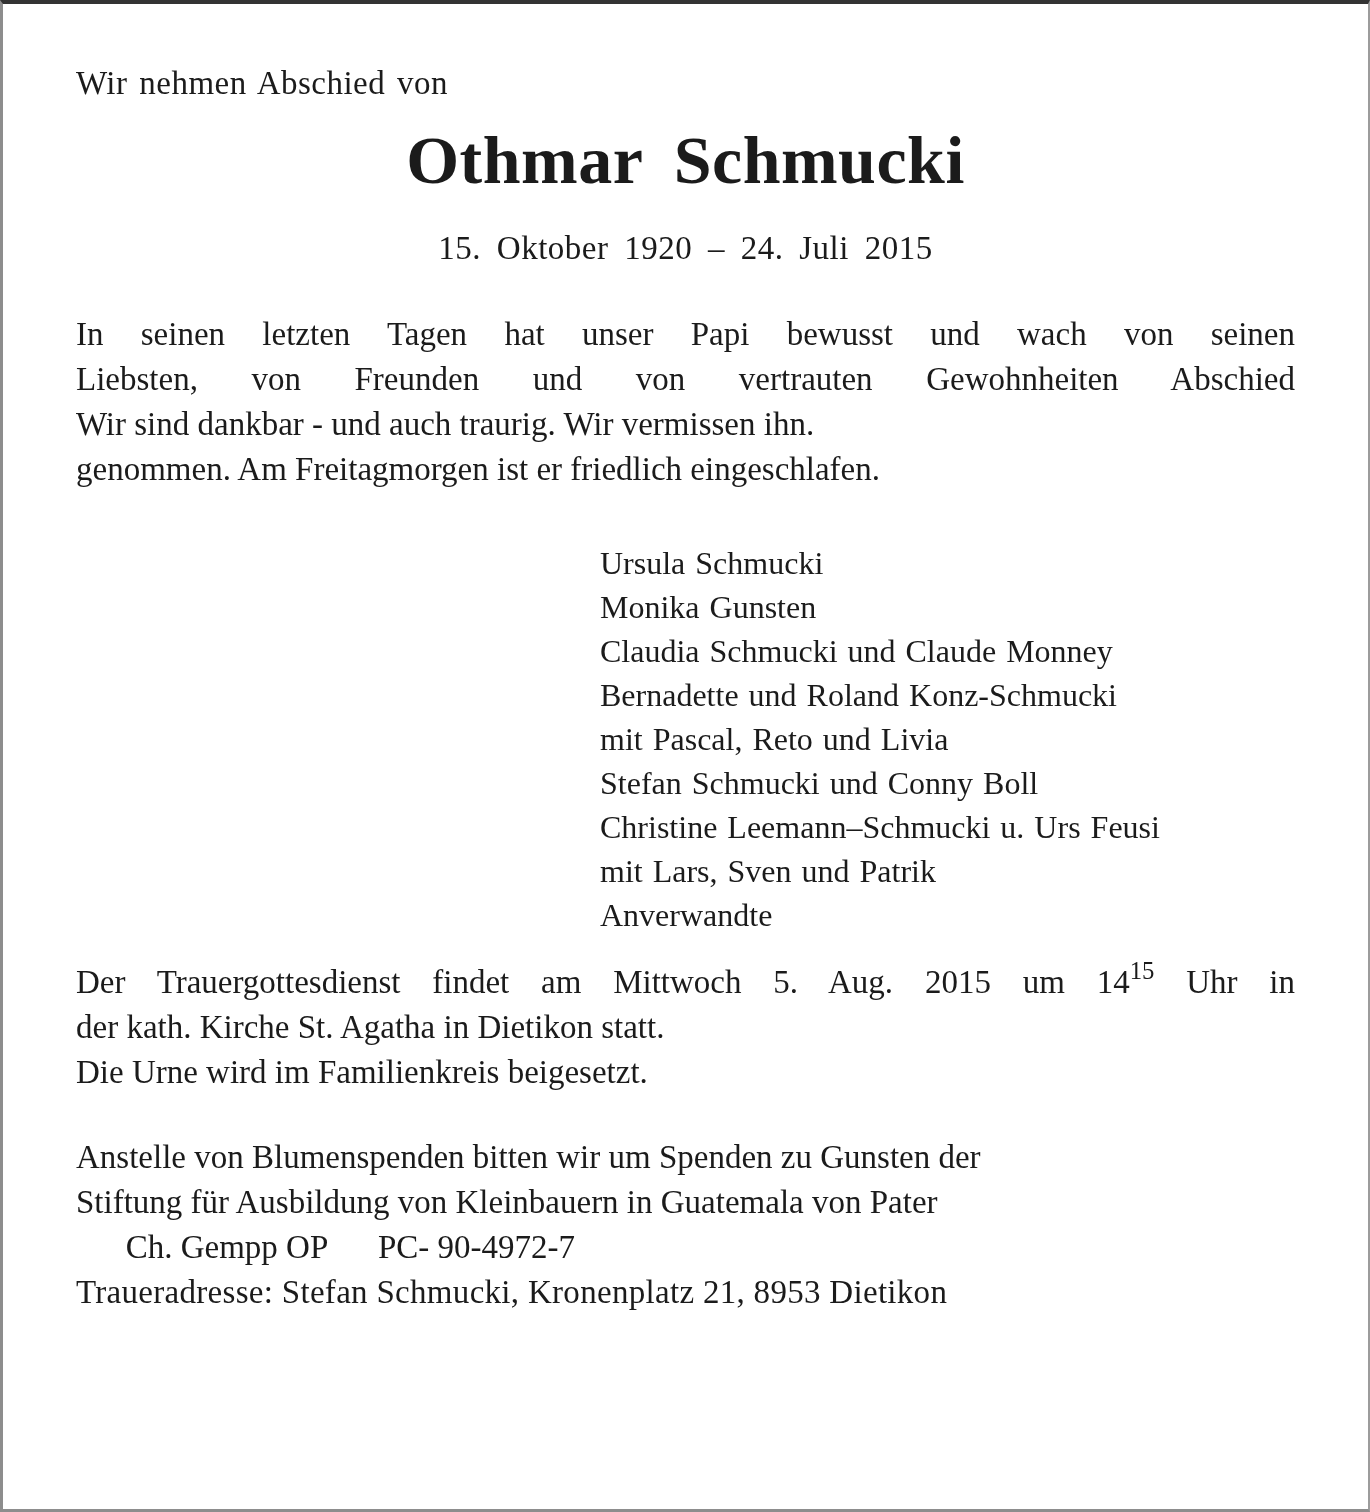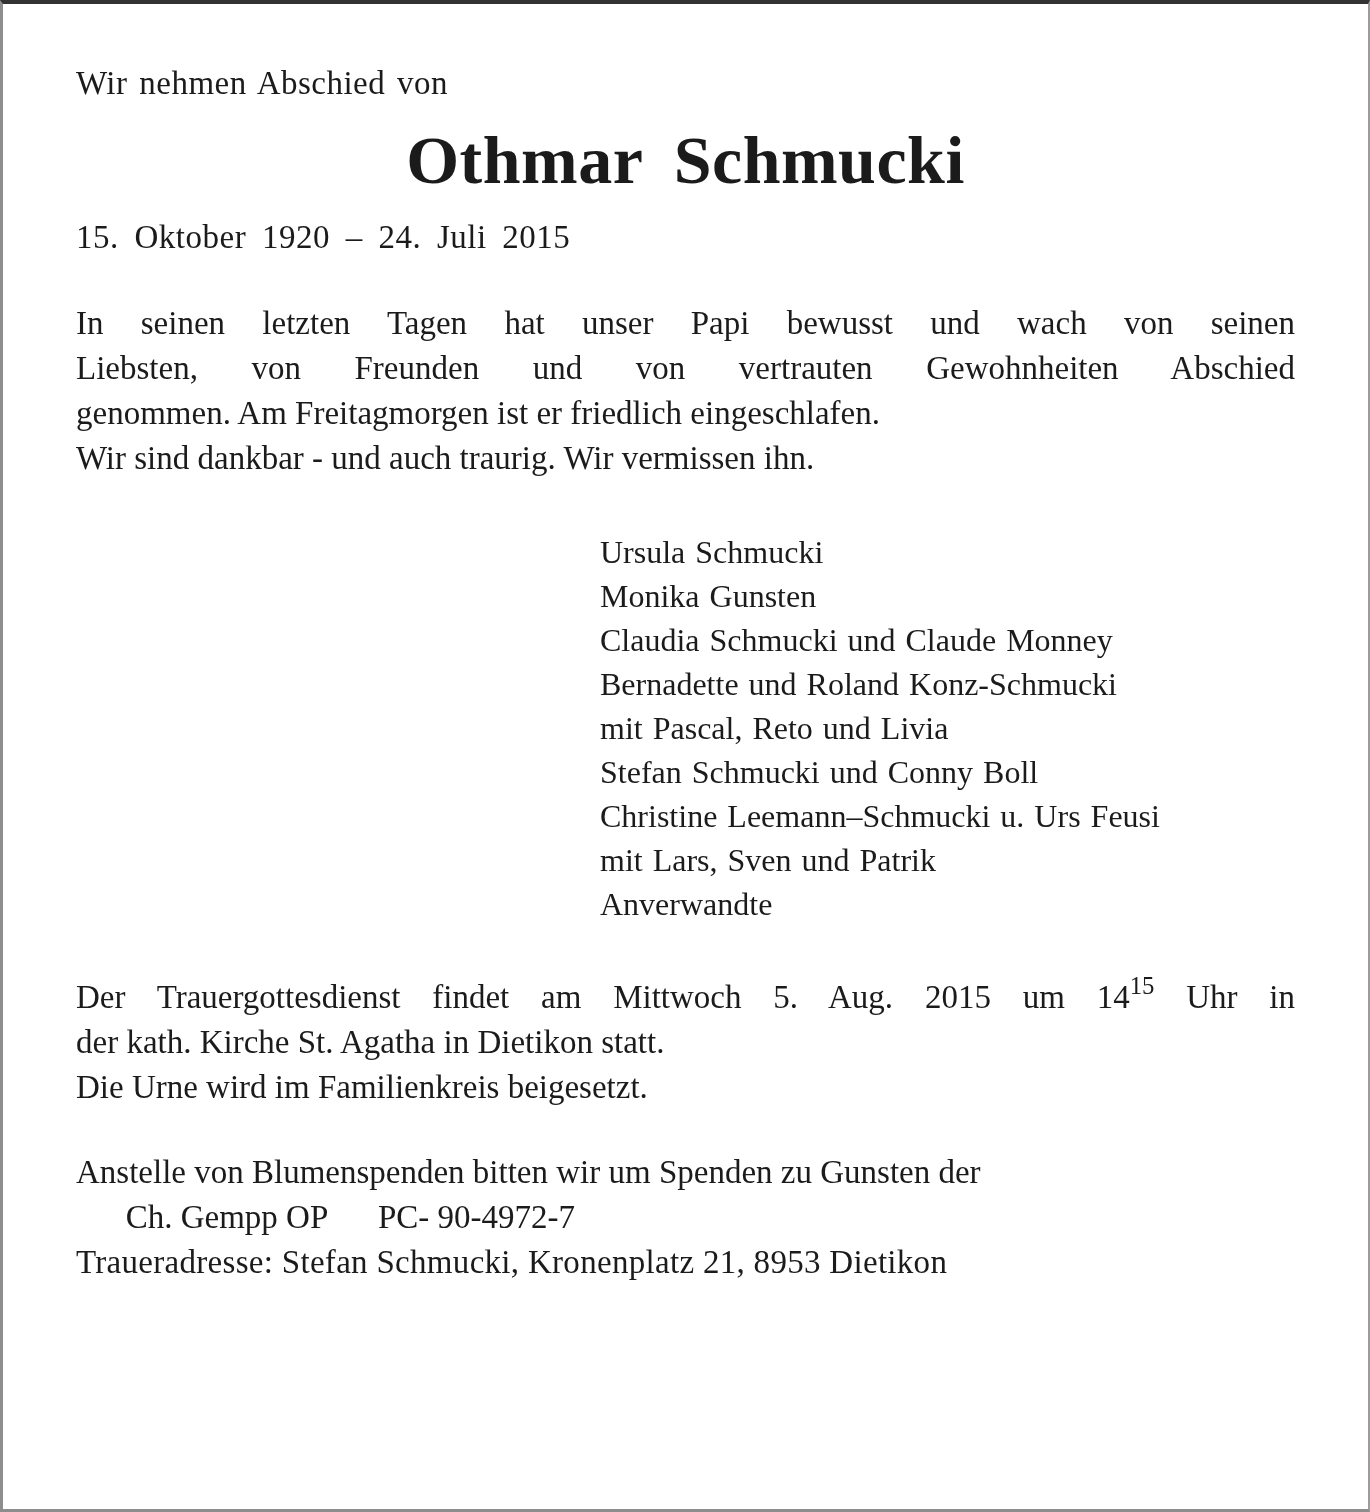--- a/index.html
+++ b/index.html
@@ -32,42 +32,43 @@
   .deceased-name {
     margin-top: 19px;
     font-size: 68px;
     line-height: 70px;
     font-weight: bold;
     text-align: center;
     letter-spacing: 0.5px;
     word-spacing: 14px;
   }
   .life-dates {
-    margin-top: 20px;
+    margin-top: 31px;
+    text-align: center;
     word-spacing: 7px;
     letter-spacing: 0.5px;
   }
   .para {
     margin-top: 41px;
   }
   .line { white-space: nowrap; }
   .justify {
     white-space: normal;
     text-align: justify;
     text-align-last: justify;
   }
   .mourners {
     margin-top: 49px;
     margin-left: 524px;
     line-height: 44px;
     font-size: 32px;
     word-spacing: 2px;
   }
   .service {
-    margin-top: 49px;
+    margin-top: 23px;
   }
   .sup-time {
     font-size: 0.75em;
     vertical-align: 0.55em;
     line-height: 0;
     letter-spacing: 0;
   }
   .donation {
     margin-top: 40px;
   }
@@ -90,22 +91,22 @@
 
   <div class="intro-line">Wir nehmen Abschied von</div>
 
   <div class="deceased-name">Othmar Schmucki</div>
 
   <div class="life-dates">15. Oktober 1920 – 24. Juli 2015</div>
 
   <div class="para">
     <div class="line justify">In seinen letzten Tagen hat unser Papi bewusst und wach von seinen</div>
     <div class="line justify">Liebsten, von Freunden und von vertrauten Gewohnheiten Abschied</div>
+    <div class="line">Wir sind dankbar - und auch traurig. Wir vermissen ihn.</div>
     <div class="line">genommen. Am Freitagmorgen ist er friedlich eingeschlafen.</div>
-    <div class="line">Wir sind dankbar - und auch traurig. Wir vermissen ihn.</div>
   </div>
 
   <div class="mourners">
     <div class="line">Ursula Schmucki</div>
     <div class="line">Monika Gunsten</div>
     <div class="line">Claudia Schmucki und Claude Monney</div>
     <div class="line">Bernadette und Roland Konz-Schmucki</div>
     <div class="line">mit Pascal, Reto und Livia</div>
     <div class="line">Stefan Schmucki und Conny Boll</div>
     <div class="line">Christine Leemann–Schmucki u. Urs Feusi</div>
@@ -114,18 +115,19 @@
   </div>
 
   <div class="service">
     <div class="line justify"><span>Der Trauergottesdienst findet am Mittwoch 5. Aug. 2015 um 14</span><sup class="sup-time">15</sup> <span>Uhr in</span></div>
     <div class="line">der kath. Kirche St. Agatha in Dietikon statt.</div>
     <div class="line">Die Urne wird im Familienkreis beigesetzt.</div>
   </div>
 
   <div class="donation">
     <div class="line">Anstelle von Blumenspenden bitten wir um Spenden zu Gunsten der</div>
+    <div class="line">Stiftung für Ausbildung von Kleinbauern in Guatemala von Pater</div>
     <div class="line"><span class="col-left">Ch. Gempp OP</span><span>PC- 90-4972-7</span></div>
   </div>
 
   <div class="address-line">Traueradresse: Stefan Schmucki, Kronenplatz 21, 8953 Dietikon</div>
 
 </div>
 
 </body></html>

